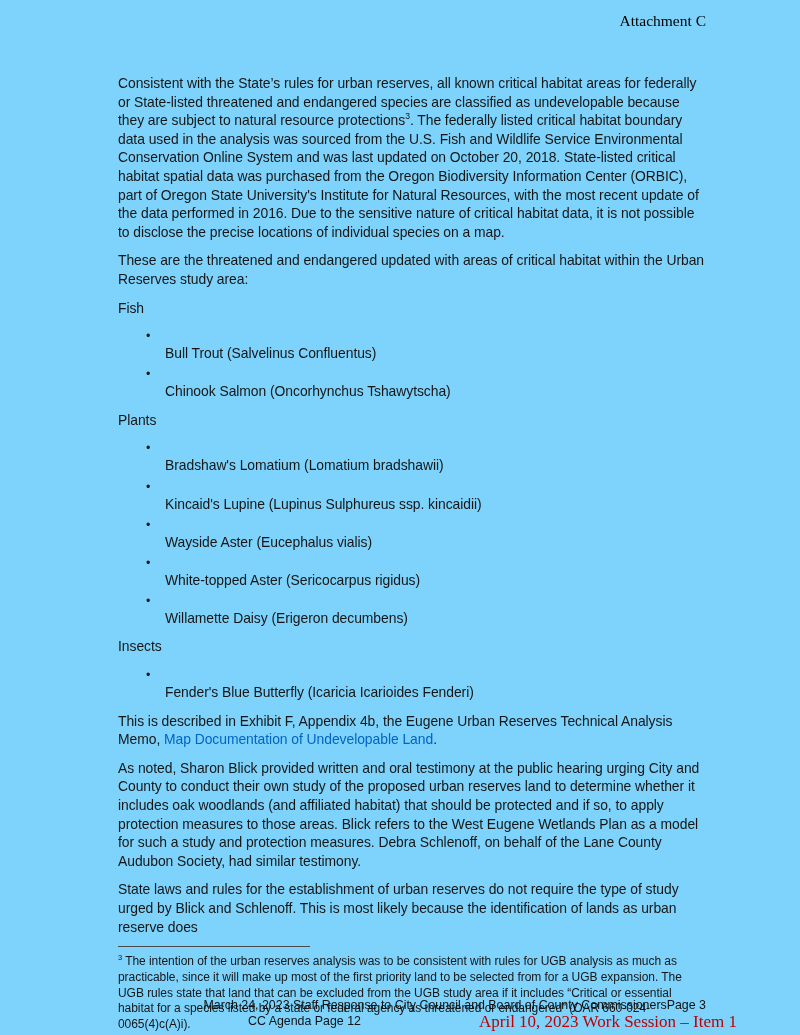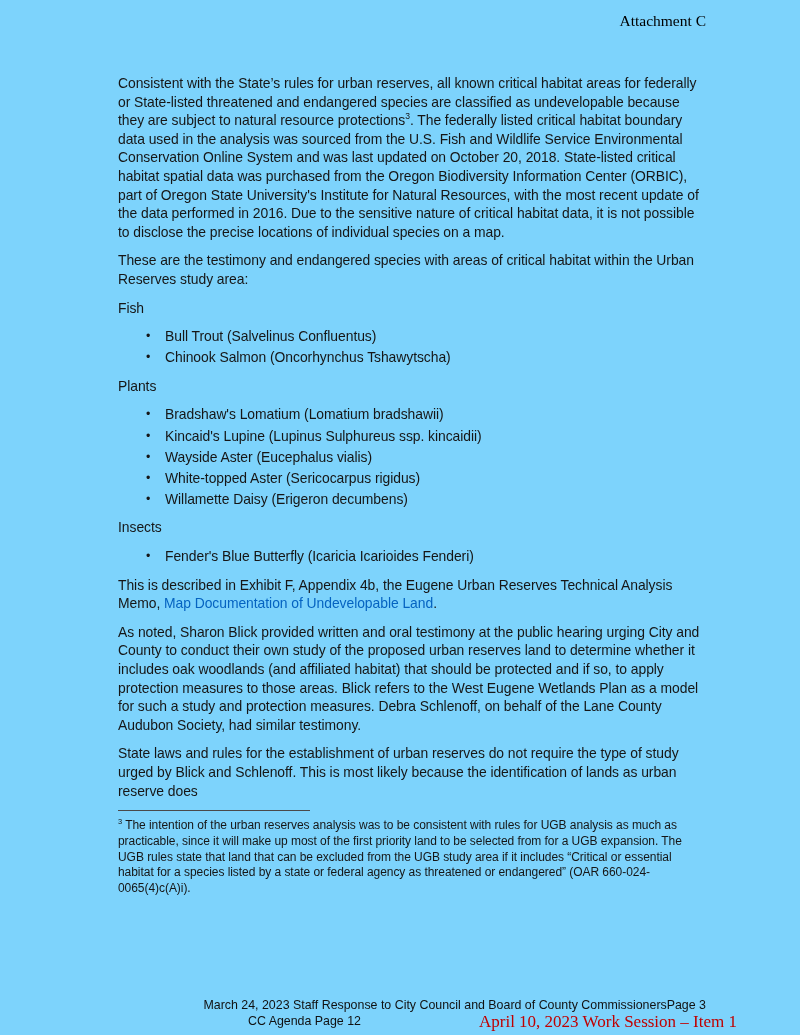--- a/index.html
+++ b/index.html
@@ -17,21 +17,21 @@
   .content { margin:44px 0 0 21px; font-size:13.9px; line-height:18.6px; letter-spacing:-0.05px; }
   .content p { margin:0 0 10px 0; }
   .italic { font-style:italic; }
   sup.fnref { font-size:0.62em; vertical-align:super; line-height:0; }
   .link { color:var(--link); cursor:pointer; }
 
   .group-label { margin:0 0 10px 0; }
   .blist { margin:0 0 10px 0; }
   .li { display:flex; margin:0 0 2.5px 0; }
   .bullet { width:19px; margin-left:28px; flex:0 0 auto; font-size:12.5px; line-height:18.6px; }
-  .li-text { flex:1; }
+  .li-text { flex:1;margin-top:17px; }
 
   .footnote { margin-top:8px; font-size:12px; line-height:15.7px; letter-spacing:-0.05px; color:#161616; }
   .fn-rule { width:192px; border-top:1px solid #4a4a4a; margin-bottom:7px; }
 
   .footer { position:absolute; left:97px; right:94px; top:997px; font-size:12.4px; line-height:16px; color:#111; }
   .footer-line1 { display:flex; justify-content:flex-end; }
   .footer-line2 { position:relative; height:20px; }
   .footer-center { position:absolute; left:151px; top:0; }
   .session { position:absolute; right:-31px; top:1px; font-family:"Liberation Serif", serif; font-size:17px; color:var(--session_red); white-space:nowrap; }
 </style>
@@ -42,21 +42,21 @@
 
   <div class="attachment-line">
     <span>Attachment C</span>
   </div>
 
   <div class="content">
 
 
     <p><span>Consistent with the State’s rules for urban reserves, all known critical habitat areas for federally or State-listed threatened and endangered species are classified as undevelopable because they are subject to natural resource protections</span><sup class="fnref">3</sup><span>. The federally listed critical habitat boundary data used in the analysis was sourced from the U.S. Fish and Wildlife Service Environmental Conservation Online System and was last updated on October 20, 2018. State-listed critical habitat spatial data was purchased from the Oregon Biodiversity Information Center (ORBIC), part of Oregon State University's Institute for Natural Resources, with the most recent update of the data performed in 2016. Due to the sensitive nature of critical habitat data, it is not possible to disclose the precise locations of individual species on a map.</span></p>
 
-    <p>These are the testimony and endangered species with areas of critical habitat within the Urban Reserves study area:</p>
+    <p>These are the threatened and endangered updated with areas of critical habitat within the Urban Reserves study area:</p>
 
     <p class="group-label">Fish</p>
     <div class="blist">
       <div class="li">
         <span class="bullet">•</span>
         <span class="li-text">Bull Trout (Salvelinus Confluentus)</span>
       </div>
       <div class="li">
         <span class="bullet">•</span>
         <span class="li-text">Chinook Salmon (Oncorhynchus Tshawytscha)</span>

